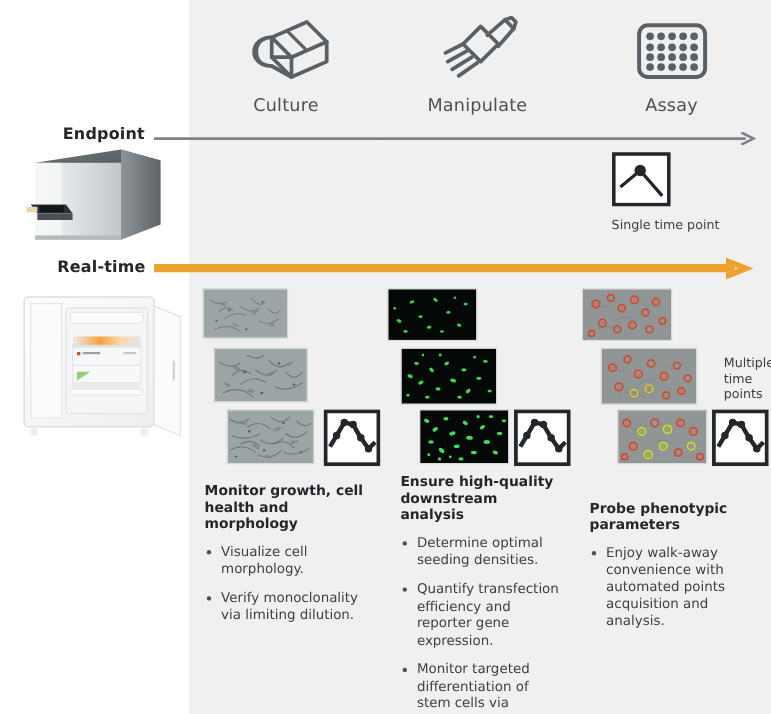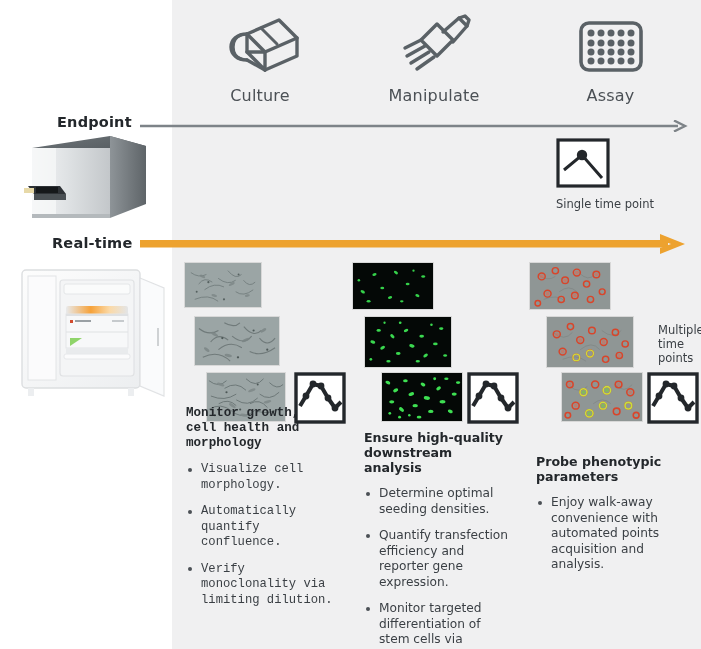--- a/index.html
+++ b/index.html
@@ -45,21 +45,21 @@
   
   .thumb{position:absolute;border:1px solid #d8d8d8;box-sizing:border-box;}
   .wave-icon{position:absolute;width:52px;height:52px;}
 
   
   #multi-tp{position:absolute;left:658px;top:323px;width:58px;
             font-size:11.5px;line-height:14px;color:#3a3f44;}
 
   
   .txt-block{position:absolute;width:150px;}
-  #txt-1{left:186px;top:406px;font-family:Liberation Mono, monospace;}
+  #txt-1{left:186px;top:438px;}
   #txt-2{left:364px;top:430px;width:146px;}
   #txt-3{left:536px;top:430px;width:152px;margin-top:24px;}
   .txt-block h3{
     margin:0 0 11px 0;font-size:12.6px;font-weight:bold;color:#23272b;line-height:15px;
   }
   .txt-block ul{margin:0;padding:0;list-style:none;}
   .txt-block li{
     position:relative;padding-left:15px;margin-bottom:11px;
     font-size:12.2px;line-height:15.5px;color:#3a3f44;
   }
@@ -508,21 +508,20 @@
   <div id="multi-tp">
     <div>Multiple</div>
     <div>time</div>
     <div>points</div>
   </div>
 
   <div class="txt-block" id="txt-1">
     <h3>Monitor growth, cell health and morphology</h3>
     <ul>
       <li>Visualize cell morphology.</li>
-      <li>Automatically quantify confluence.</li>
       <li>Verify monoclonality via limiting dilution.</li>
     </ul>
   </div>
 
   <div class="txt-block" id="txt-2">
     <h3>Ensure high-quality downstream analysis</h3>
     <ul>
       <li>Determine optimal seeding densities.</li>
       <li>Quantify transfection efficiency and reporter gene expression.</li>
       <li>Monitor targeted differentiation of stem cells via morphology or fluorescent markers.</li>

